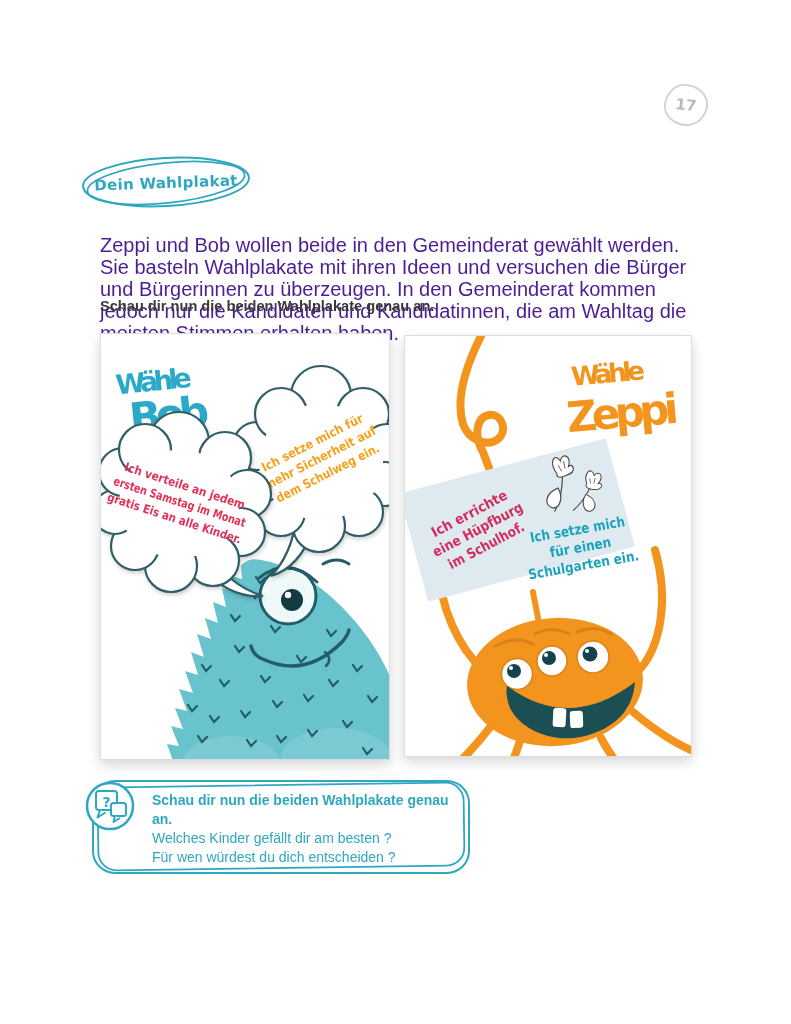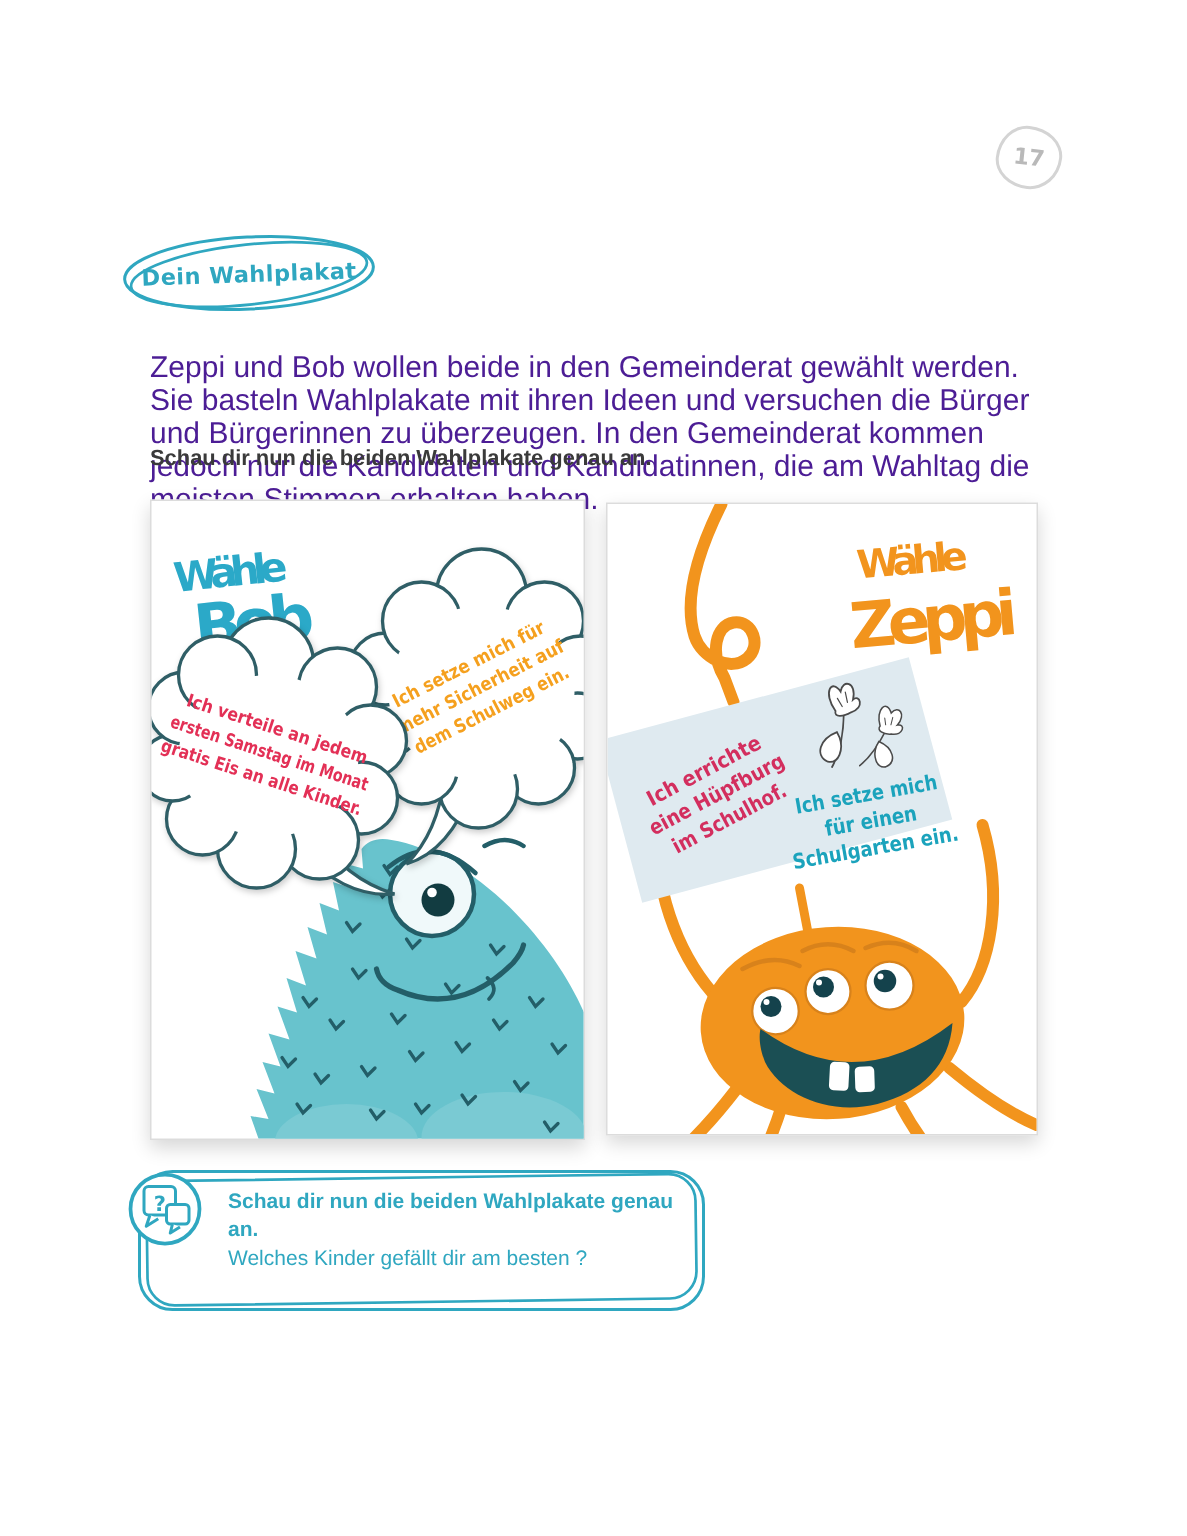--- a/index.html
+++ b/index.html
@@ -273,16 +273,17 @@
       </g>
       <text x="22.5" y="27" text-anchor="middle" font-size="14" font-weight="bold" fill="#2FA7C0" font-family="DejaVu Sans, sans-serif">?</text>
       <g stroke="#2FA7C0" stroke-width="2" fill="#ffffff" stroke-linejoin="round">
         <rect x="27" y="23" width="15" height="13" rx="2.5"></rect>
         <path d="M31,36 l-1.5,6 l6.5,-4"></path>
       </g>
     </svg>
     <div class="qb-text">
       <div class="qb-bold">Schau dir nun die beiden Wahlplakate genau an.</div>
       <div>Welches Kinder gefällt dir am besten ?</div>
+      <div>Für wen würdest du dich entscheiden ?</div>
     </div>
   </div>
 
 </div>
 
 </body></html>

